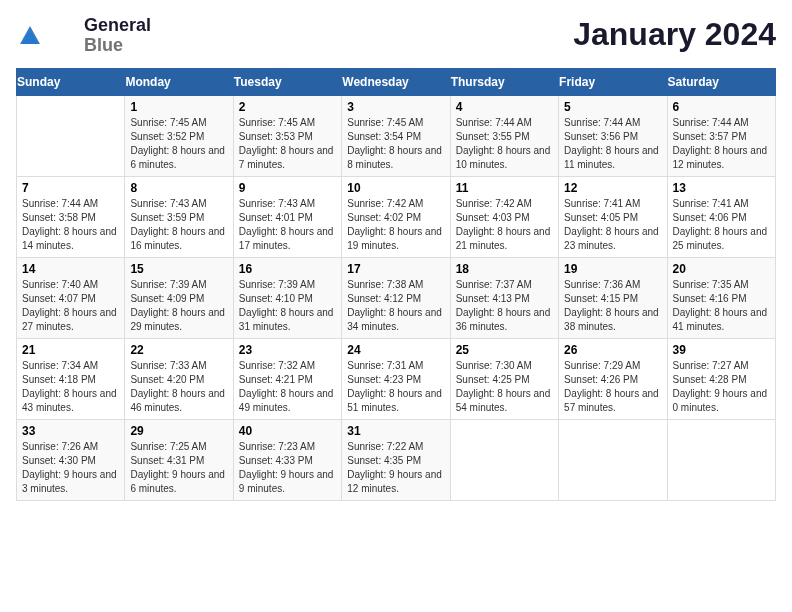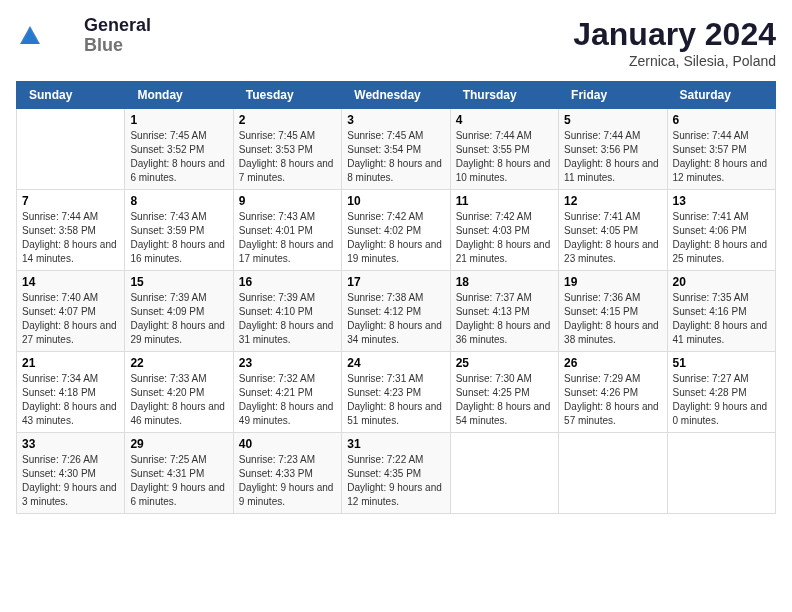--- a/index.html
+++ b/index.html
@@ -50,21 +50,21 @@
     .calendar-table {
       width: 100%;
       border-collapse: collapse;
       font-size: 11px;
     }
     .calendar-table thead tr {
       background: #2962a4;
       color: #fff;
     }
     .calendar-table thead th {
-      padding: 6px 12px;
+      padding: 6px 0;
       text-align: left;
       font-weight: bold;
       font-size: 12px;
       border: 1px solid #2962a4;
     }
     .calendar-table tbody tr {
       border-bottom: 1px solid #ccc;
     }
     .calendar-table tbody td {
       vertical-align: top;
@@ -104,21 +104,20 @@
       <polygon points="14,4 24,22 4,22" fill="#1565c0" opacity="0.85"></polygon>
       <polygon points="14,8 22,22 6,22" fill="#1976d2" opacity="0.6"></polygon>
     </svg>
     <div class="logo-text">
       <span class="logo-general">General</span>
       <span class="logo-blue">Blue</span>
     </div>
   </div>
   <div class="title-block">
     <div class="month-title">January 2024</div>
-    <div class="location">Zernica, Silesia, Poland</div>
   </div>
 </div>
 
 <table class="calendar-table">
   <thead>
     <tr>
     <th>Sunday</th>
         <th>Monday</th>
         <th>Tuesday</th>
         <th>Wednesday</th>
@@ -234,21 +233,21 @@
         </td>
         <td>
           <div class="day-number">25</div>
           <div class="day-info">Sunrise: 7:30 AM<br>Sunset: 4:25 PM<br>Daylight: 8 hours and 54 minutes.</div>
         </td>
         <td>
           <div class="day-number">26</div>
           <div class="day-info">Sunrise: 7:29 AM<br>Sunset: 4:26 PM<br>Daylight: 8 hours and 57 minutes.</div>
         </td>
         <td>
-          <div class="day-number">51</div>
+          <div class="day-number">39</div>
           <div class="day-info">Sunrise: 7:27 AM<br>Sunset: 4:28 PM<br>Daylight: 9 hours and 0 minutes.</div>
         </td>
       </tr>
       <tr>
         <td>
           <div class="day-number">33</div>
           <div class="day-info">Sunrise: 7:26 AM<br>Sunset: 4:30 PM<br>Daylight: 9 hours and 3 minutes.</div>
         </td>
         <td>
           <div class="day-number">29</div>

